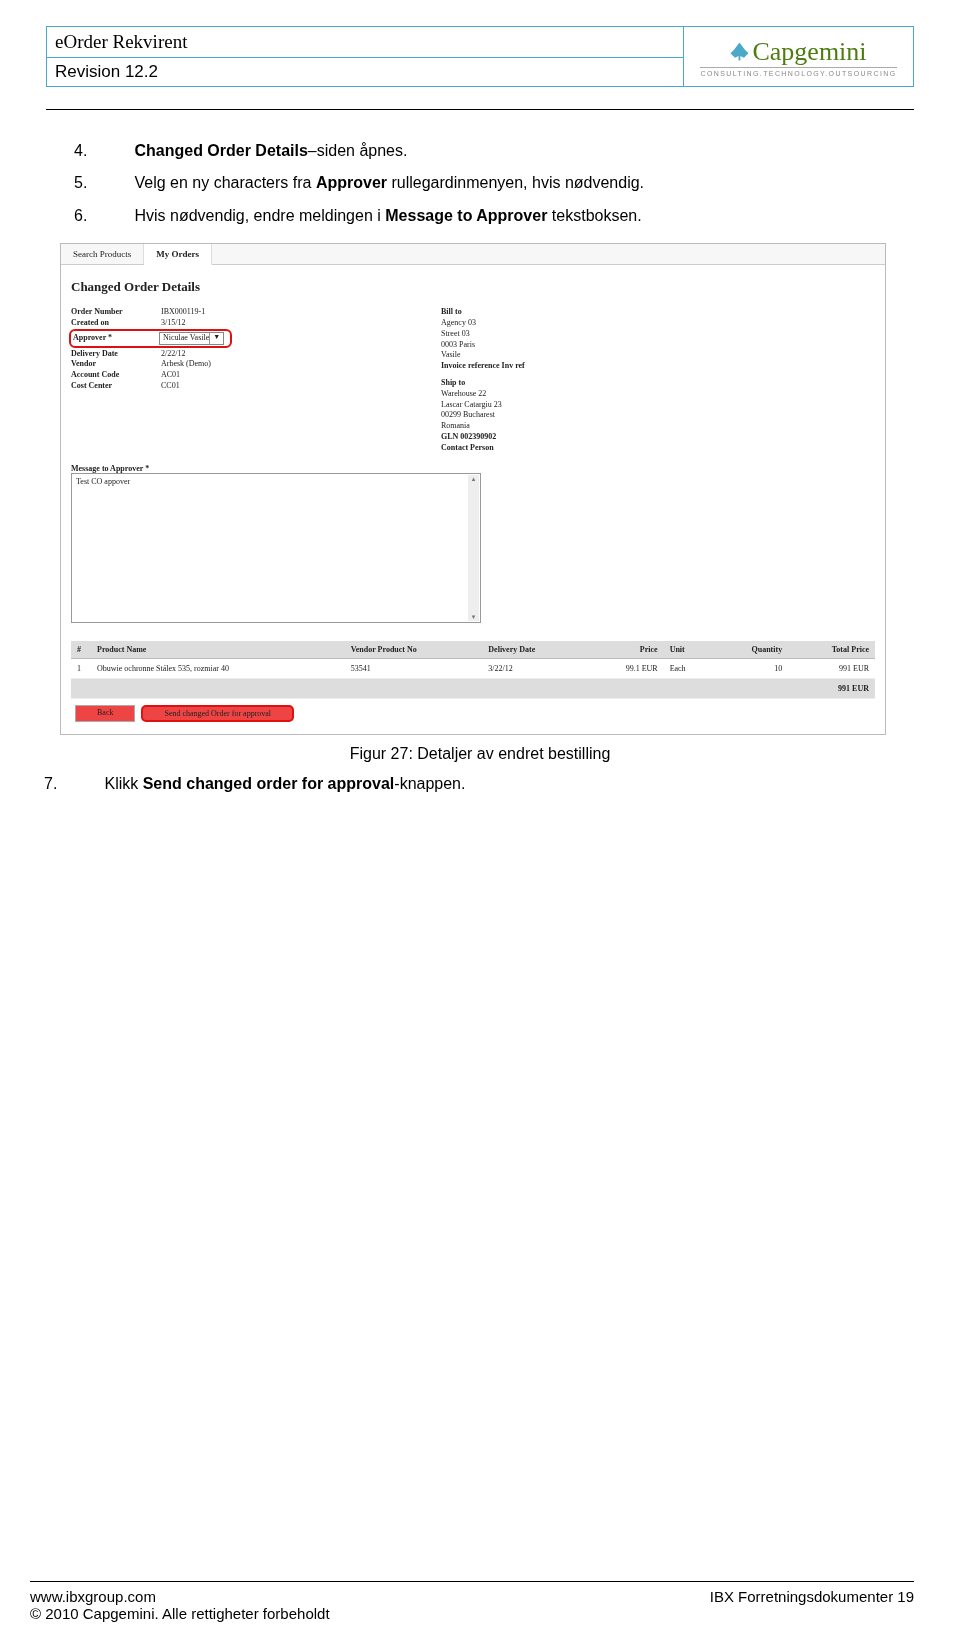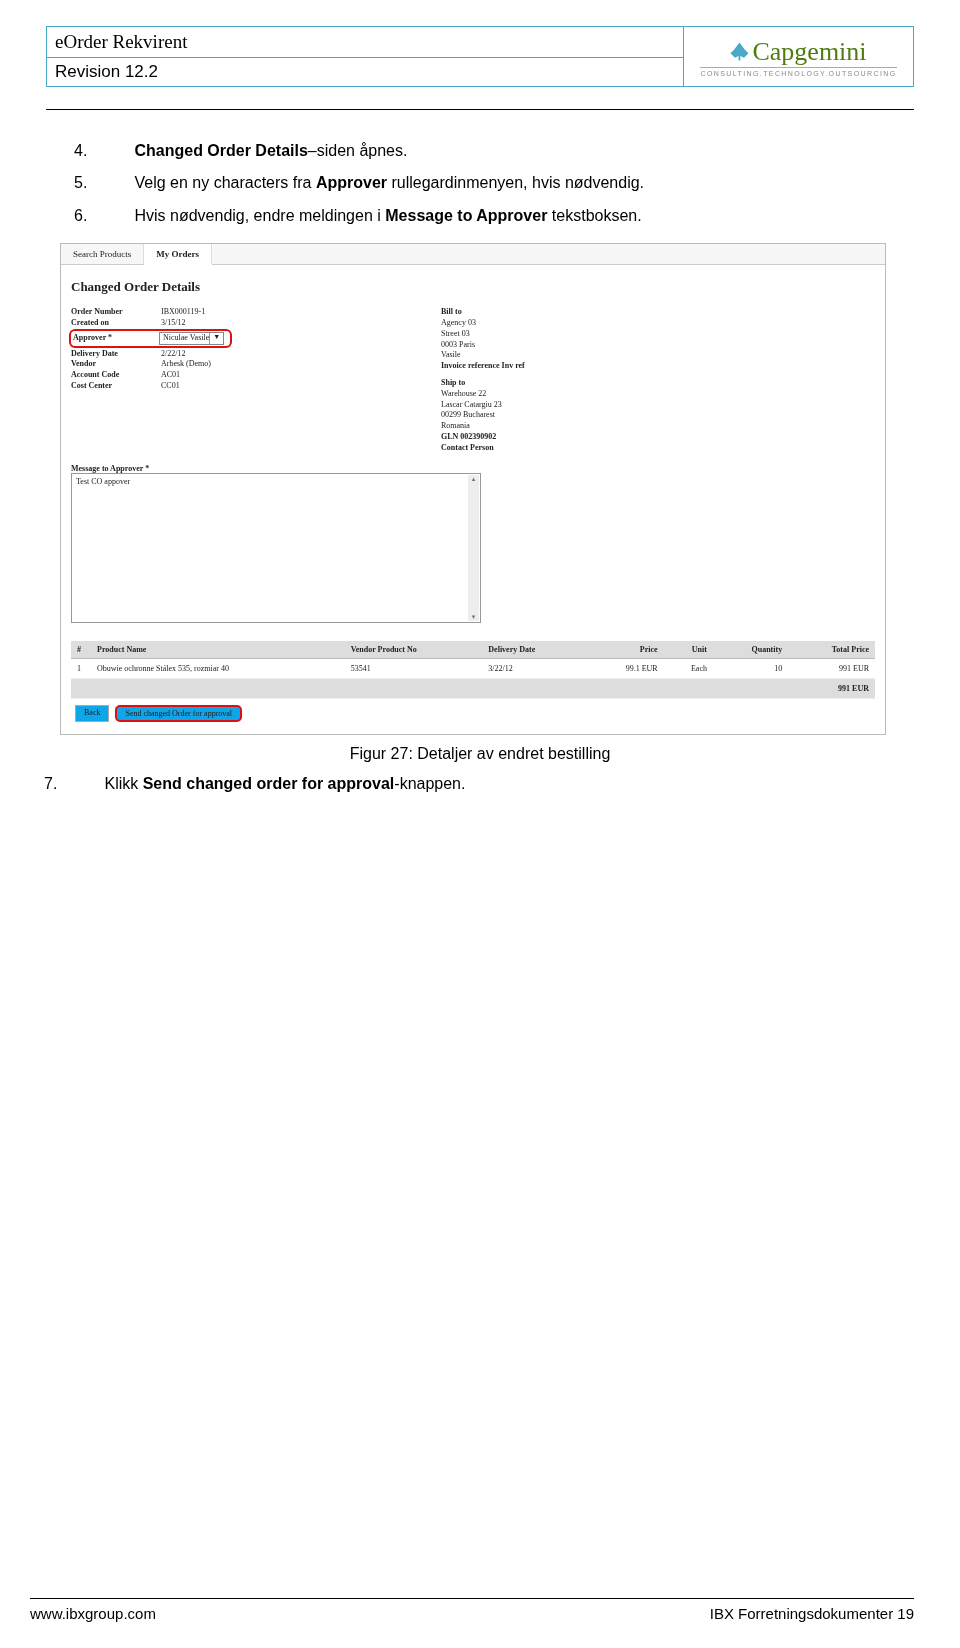--- a/index.html
+++ b/index.html
@@ -120,25 +120,25 @@
     flex-direction: column;
     justify-content: space-between;
     align-items: center;
     font-size: 7px;
     color: #777;
   }
 
   .tbl { width: 100%; border-collapse: collapse; margin-top: 18px; font-size: 8px; }
   .tbl th { background: #ddd; padding: 4px 6px; text-align: left; font-weight: bold; border-bottom: 1px solid #bbb; }
   .tbl th.r, .tbl td.r { text-align: right; }
-  .tbl th.c, .tbl td.c { text-align: right; }
+  .tbl th.c, .tbl td.c { text-align: left; }
   .tbl td { padding: 5px 6px; border-bottom: 1px solid #eee; }
   .tbl .total-row td { background: #ddd; font-weight: bold; border-top: 1px solid #bbb; }
   .btn-row { padding: 6px 4px 8px 4px; display: flex; gap: 6px; }
-  .btn { border: 1px solid #aaa; background: #0ea5e9; padding: 2px 8px; font-size: 8px; }
+  .btn { border: 1px solid #aaa; background: #ef4444; padding: 2px 21px; font-size: 8px; }
   .btn.highlight { border: 2.5px solid #d11; border-radius: 5px; }
 
   .caption { text-align: center; font-size: 16px; margin: 10px 0 12px; }
   .step7 { padding-left: 30px; text-indent: -30px; margin-bottom: 8px; }
 
   .footer {
     position: absolute;
     left: 30px; right: 46px;
     bottom: 26px;
   }
@@ -299,13 +299,14 @@
     </div>
   </div>
 </div>
 
 <div class="footer">
   <hr class="footer-line">
   <div class="footer-row">
     <a class="plain">www.ibxgroup.com</a>
     <span>IBX Forretningsdokumenter 19</span>
   </div>
+  <div class="footer-sub">© 2010 Capgemini. Alle rettigheter forbeholdt</div>
 </div>
 
 </body></html>

